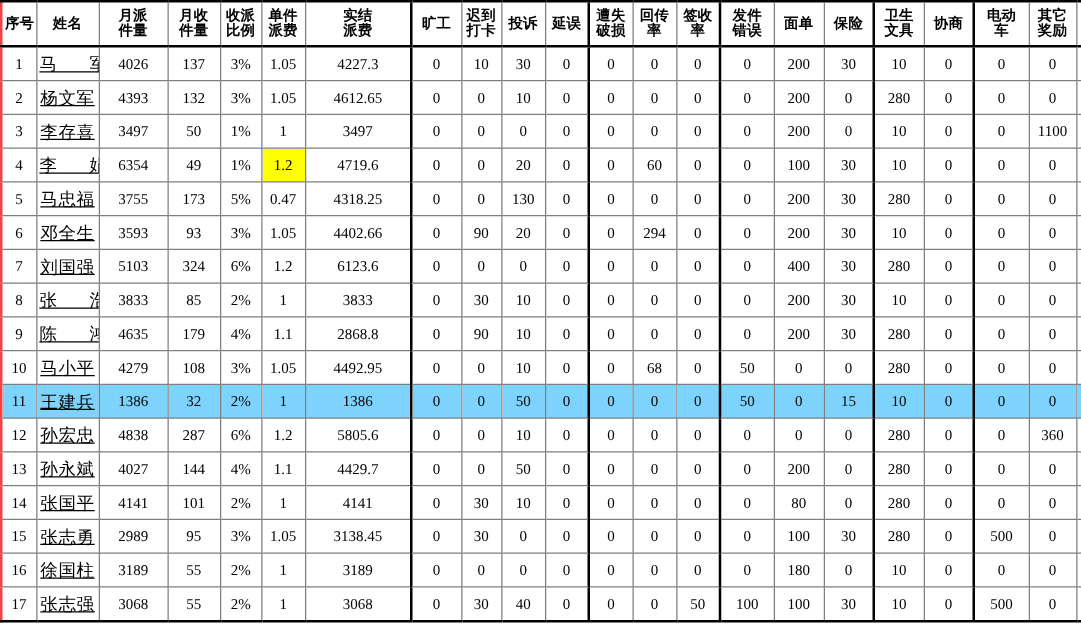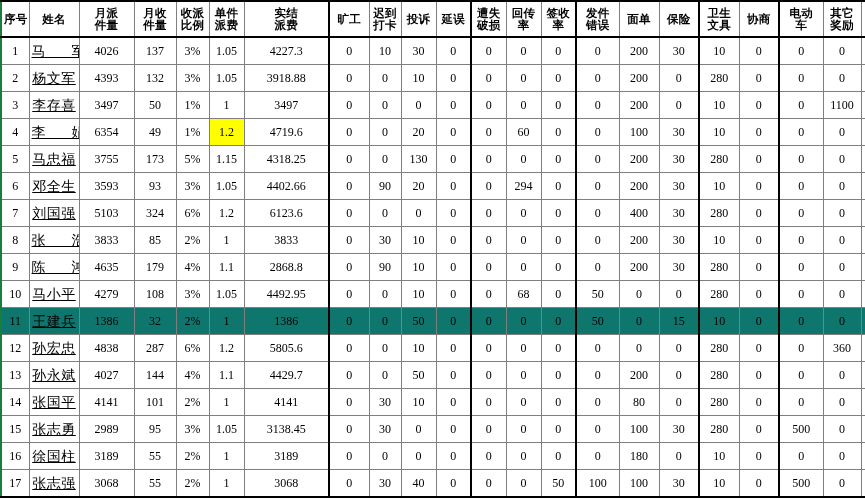--- a/index.html
+++ b/index.html
@@ -76,31 +76,31 @@
   }
   table.payroll tbody td.cn {
     font-family: "Liberation Sans", "DejaVu Sans", sans-serif;
     font-size: 14px;
   }
   
   table.payroll .vsep-l { border-left: 2px solid #000000; }
   table.payroll thead th { border-top: 2px solid #000000; border-bottom: 2px solid #000000; }
   table.payroll tbody tr.hsep td { border-top: 1.6px solid #1a1a1a; }
   table.payroll tbody tr:last-child td { border-bottom: 2px solid #000000; }
-  table.payroll th:first-child, table.payroll td:first-child { border-left: 2px solid #15803d; }
+  table.payroll th:first-child, table.payroll td:first-child { border-left: 2px solid #ef4444; }
   table.payroll th:last-child, table.payroll td:last-child { border-right: 2px solid #000000; }
 
   .b { font-weight: normal; }
   .name-cell {
     text-decoration: underline;
     letter-spacing: 0.5px;
   }
   .name-spaced { letter-spacing: 6px; padding-left: 3px; }
   .hi { background: #ffff00; }
-  tr.hi-row td { background: #0f766e; }
+  tr.hi-row td { background: #7dd3fc; }
 </style>
 </head>
 <body>
 
 <div id="sheet">
   <table class="payroll">
     <colgroup>
       <col class="c-seq">
         <col class="c-name">
         <col class="c-mdeliv">
@@ -233,21 +233,21 @@
           <td class="b">0</td>
           <td class="b">98</td>
         </tr>
         <tr class="hsep">
           <td>2</td>
           <td class="cn name-cell">杨文军</td>
           <td>4393</td>
           <td>132</td>
           <td class="b">3%</td>
           <td>1.05</td>
-          <td class="b">3918.88</td>
+          <td class="b">4612.65</td>
           <td class="vsep-l">0</td>
           <td>0</td>
           <td>10</td>
           <td>0</td>
           <td class="vsep-l">0</td>
           <td>0</td>
           <td>0</td>
           <td class="vsep-l">0</td>
           <td>200</td>
           <td>0</td>
@@ -304,21 +304,21 @@
           <td class="vsep-l">0</td>
           <td>0</td>
           <td class="b">402</td>
         </tr>
         <tr>
           <td>5</td>
           <td class="cn name-cell">马忠福</td>
           <td>3755</td>
           <td>173</td>
           <td class="b">5%</td>
-          <td>1.15</td>
+          <td>0.47</td>
           <td class="b">4318.25</td>
           <td class="vsep-l">0</td>
           <td>0</td>
           <td>130</td>
           <td>0</td>
           <td class="vsep-l">0</td>
           <td>0</td>
           <td>0</td>
           <td class="vsep-l">0</td>
           <td>200</td>

